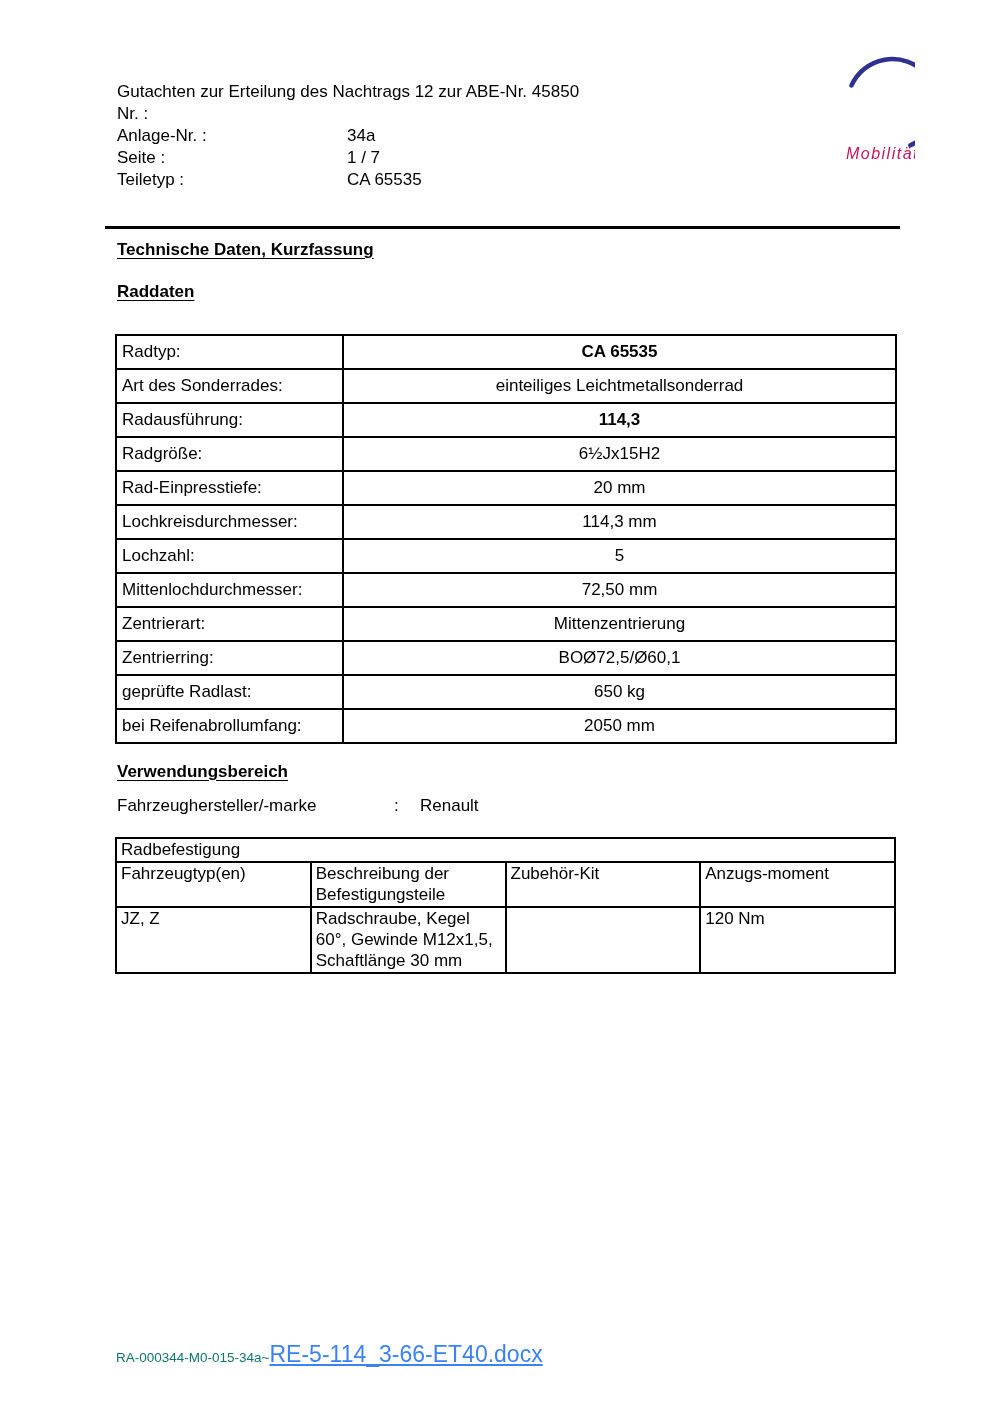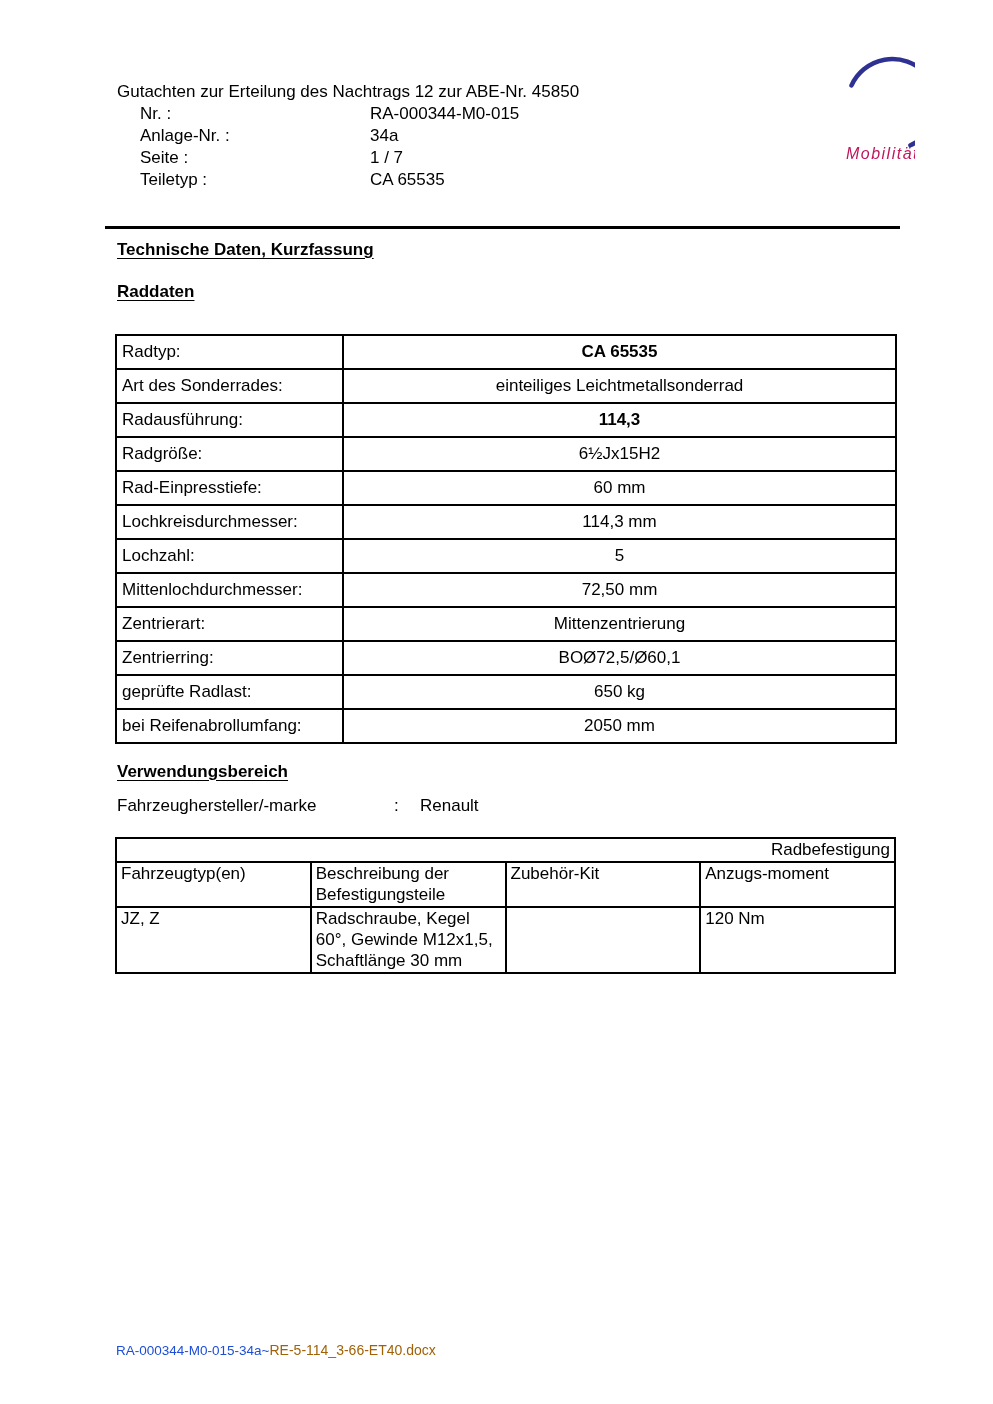--- a/index.html
+++ b/index.html
@@ -17,21 +17,21 @@
   .header-block {
     position: absolute;
     left: 117px;
     top: 81px;
     width: 620px;
     font-size: 17px;
     line-height: 22px;
   }
   .header-title { white-space: nowrap; }
   .header-row { display: flex; }
-  .header-row .hlabel { width: 230px; flex: 0 0 230px; margin-left: 23px; }
+  .header-row .hlabel { width: 230px; flex: 0 0 230px; }
   .header-row .hvalue { flex: 1; }
 
   
   .logo {
     position: absolute;
     left: 742px;
     top: 50px;
     width: 215px;
     height: 125px;
   }
@@ -125,44 +125,43 @@
   .befestigung-table td {
     border: 2px solid #000000;
     padding: 0 4px 1px 4px;
     vertical-align: top;
     text-align: left;
   }
   .befestigung-table .c1 { width: 257px; }
   .befestigung-table .c2 { width: 322px; }
   .befestigung-table .c3 { width: 101px; }
   .befestigung-table .c4 { width: 69px;  }
-  .befestigung-table .title-cell { height: 21px; text-align: right; }
+  .befestigung-table .title-cell { height: 21px; }
   .befestigung-table .head-cell  { height: 42px; }
   .befestigung-table .data-cell  { height: 44px; }
 
   
   .footer {
     position: absolute;
     left: 116px;
     top: 1341px;
     white-space: nowrap;
   }
-  .footer .f-small { font-size: 13.5px; color: #1d4ed8; }
-  .footer .f-large { font-size: 14px; color: #a16207; }
+  .footer .f-small { font-size: 13.5px; color: #0f766e; }
+  .footer .f-large { font-size: 23px; color: #3b82f6; text-decoration: underline; }
 </style>
 </head>
 <body>
 
 <div class="page">
 
   <div class="header-block">
     <div class="header-title">Gutachten zur Erteilung des Nachtrags 12 zur ABE-Nr. 45850</div>
     <div class="header-row">
       <span class="hlabel">Nr. :</span>
-      <span class="hvalue">RA-000344-M0-015</span>
     </div>
     <div class="header-row">
       <span class="hlabel">Anlage-Nr. :</span>
       <span class="hvalue">34a</span>
     </div>
     <div class="header-row">
       <span class="hlabel">Seite :</span>
       <span class="hvalue">1 / 7</span>
     </div>
     <div class="header-row">
@@ -196,21 +195,21 @@
       <tr>
         <td class="rlabel">Radausführung:</td>
         <td class="rvalue bold">114,3</td>
       </tr>
       <tr>
         <td class="rlabel">Radgröße:</td>
         <td class="rvalue">6½Jx15H2</td>
       </tr>
       <tr>
         <td class="rlabel">Rad-Einpresstiefe:</td>
-        <td class="rvalue">60 mm</td>
+        <td class="rvalue">20 mm</td>
       </tr>
       <tr>
         <td class="rlabel">Lochkreisdurchmesser:</td>
         <td class="rvalue">114,3 mm</td>
       </tr>
       <tr>
         <td class="rlabel">Lochzahl:</td>
         <td class="rvalue">5</td>
       </tr>
       <tr>

